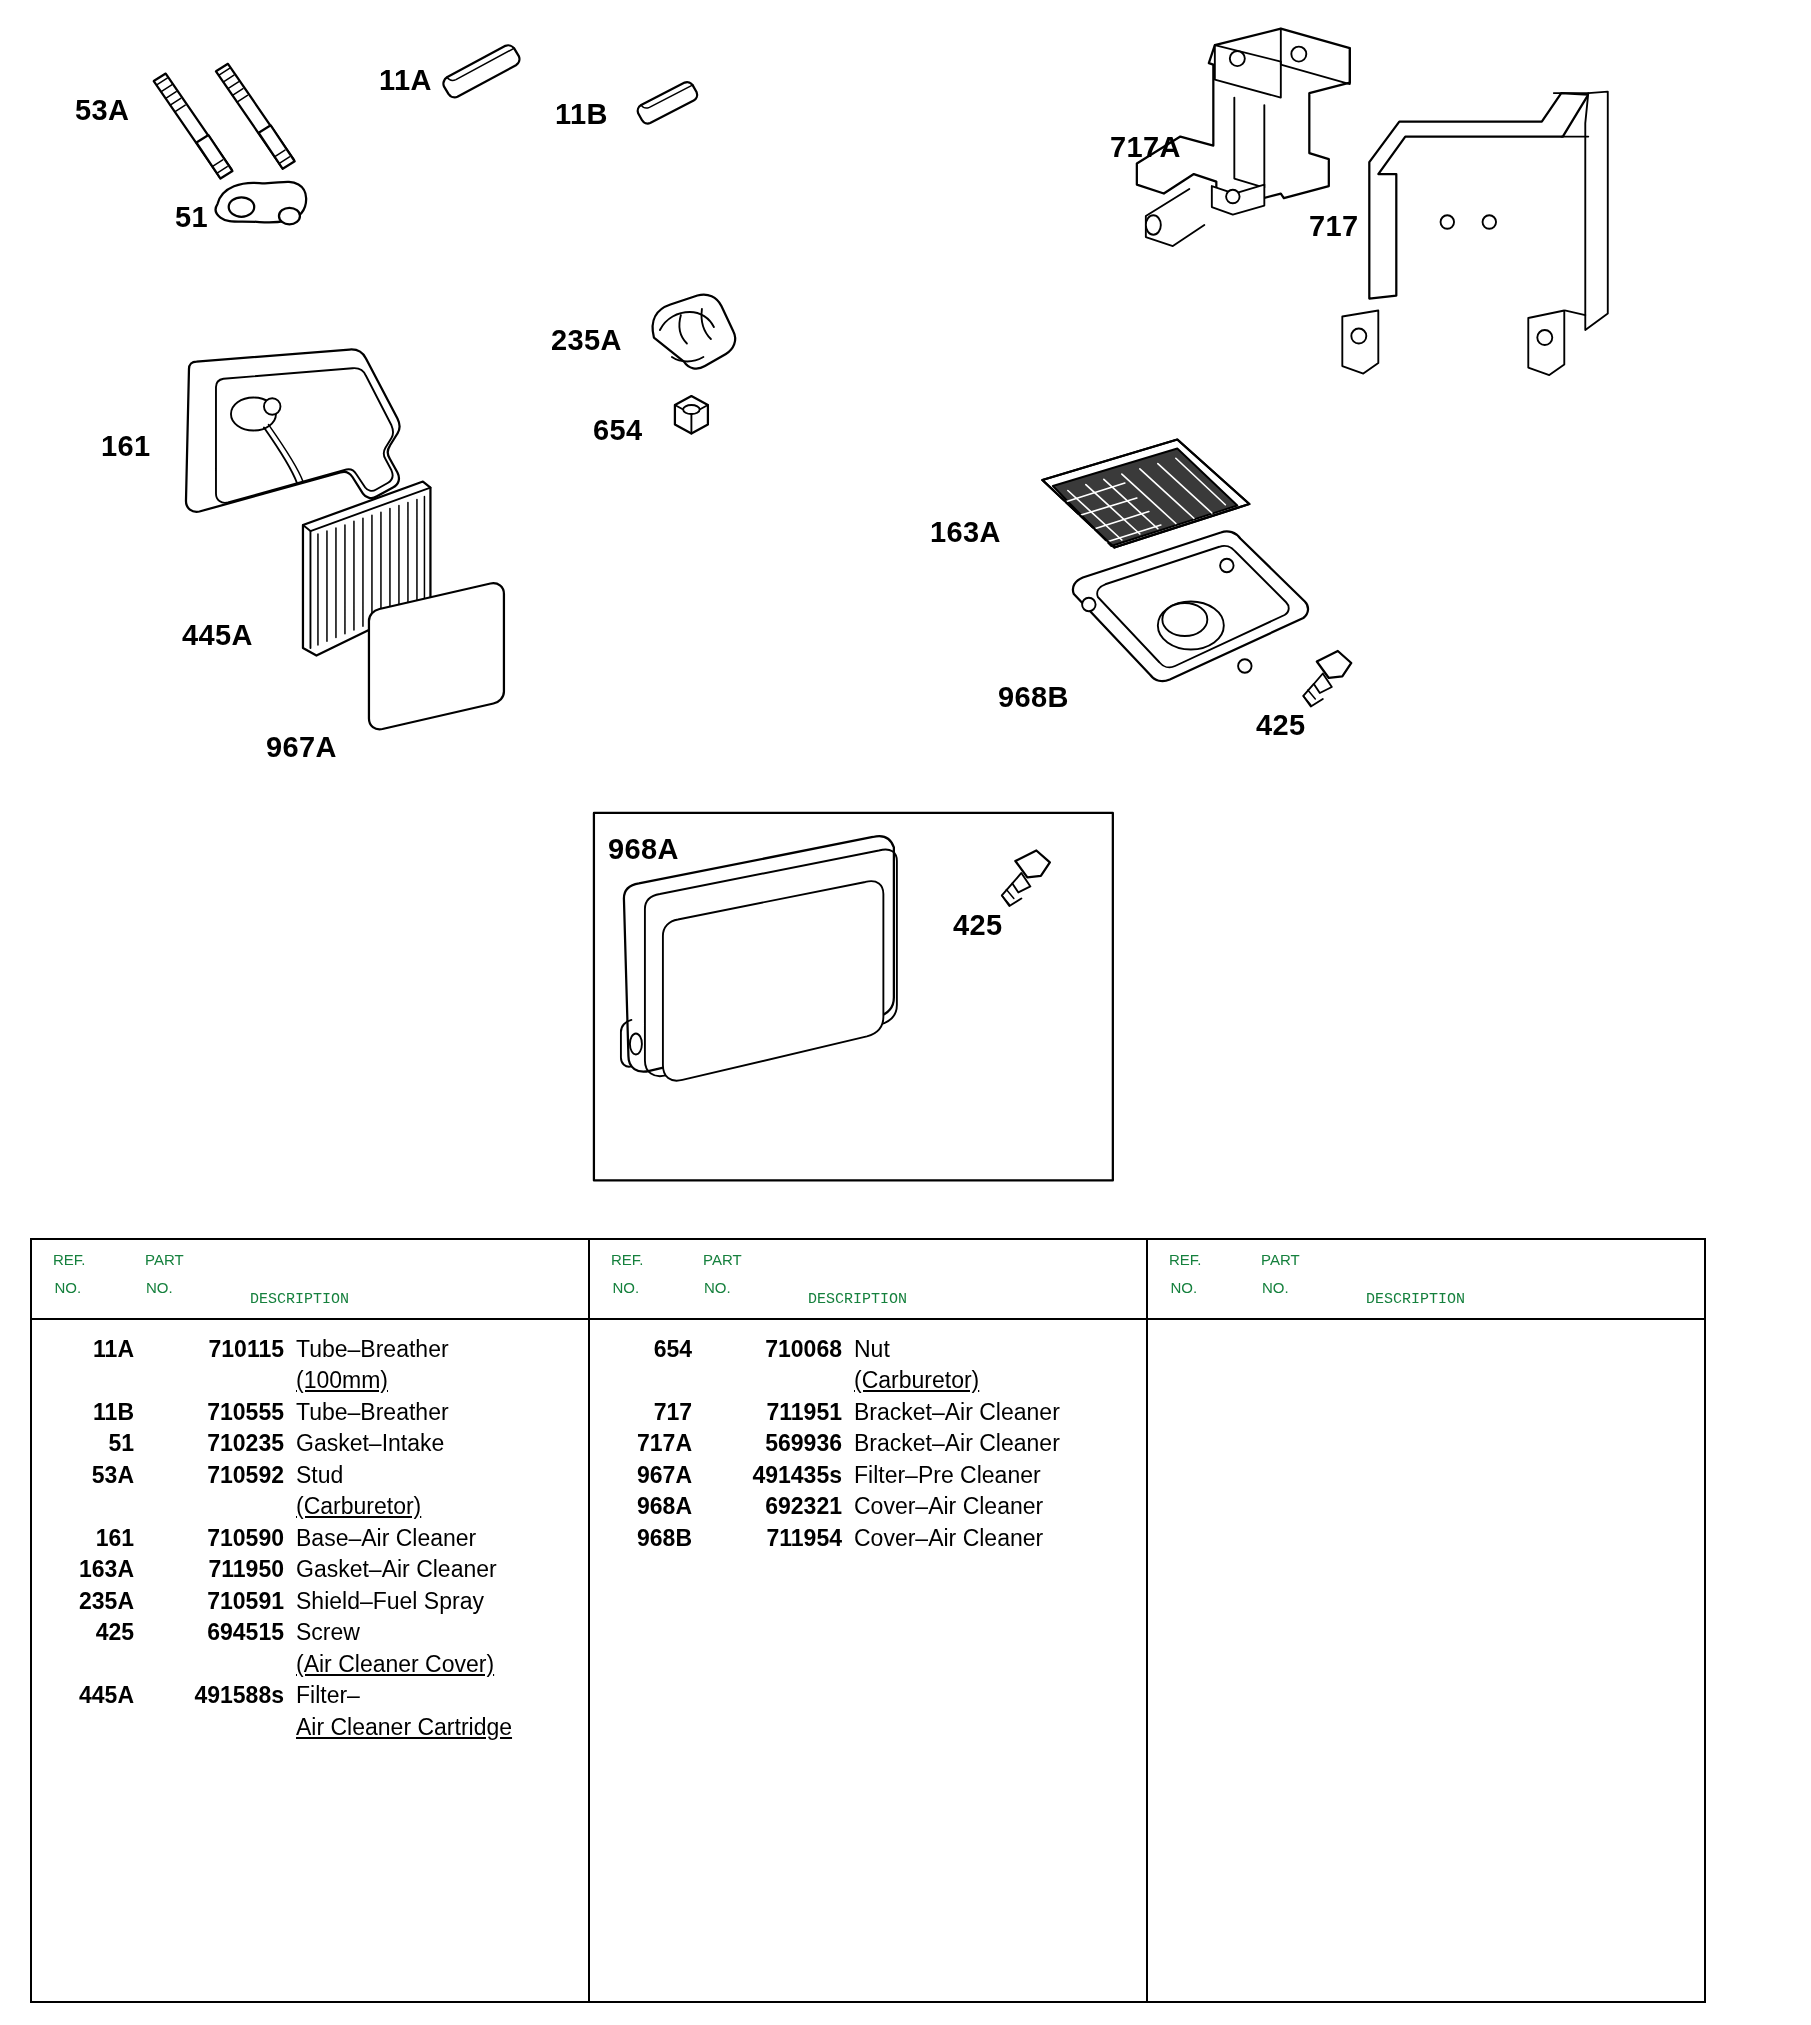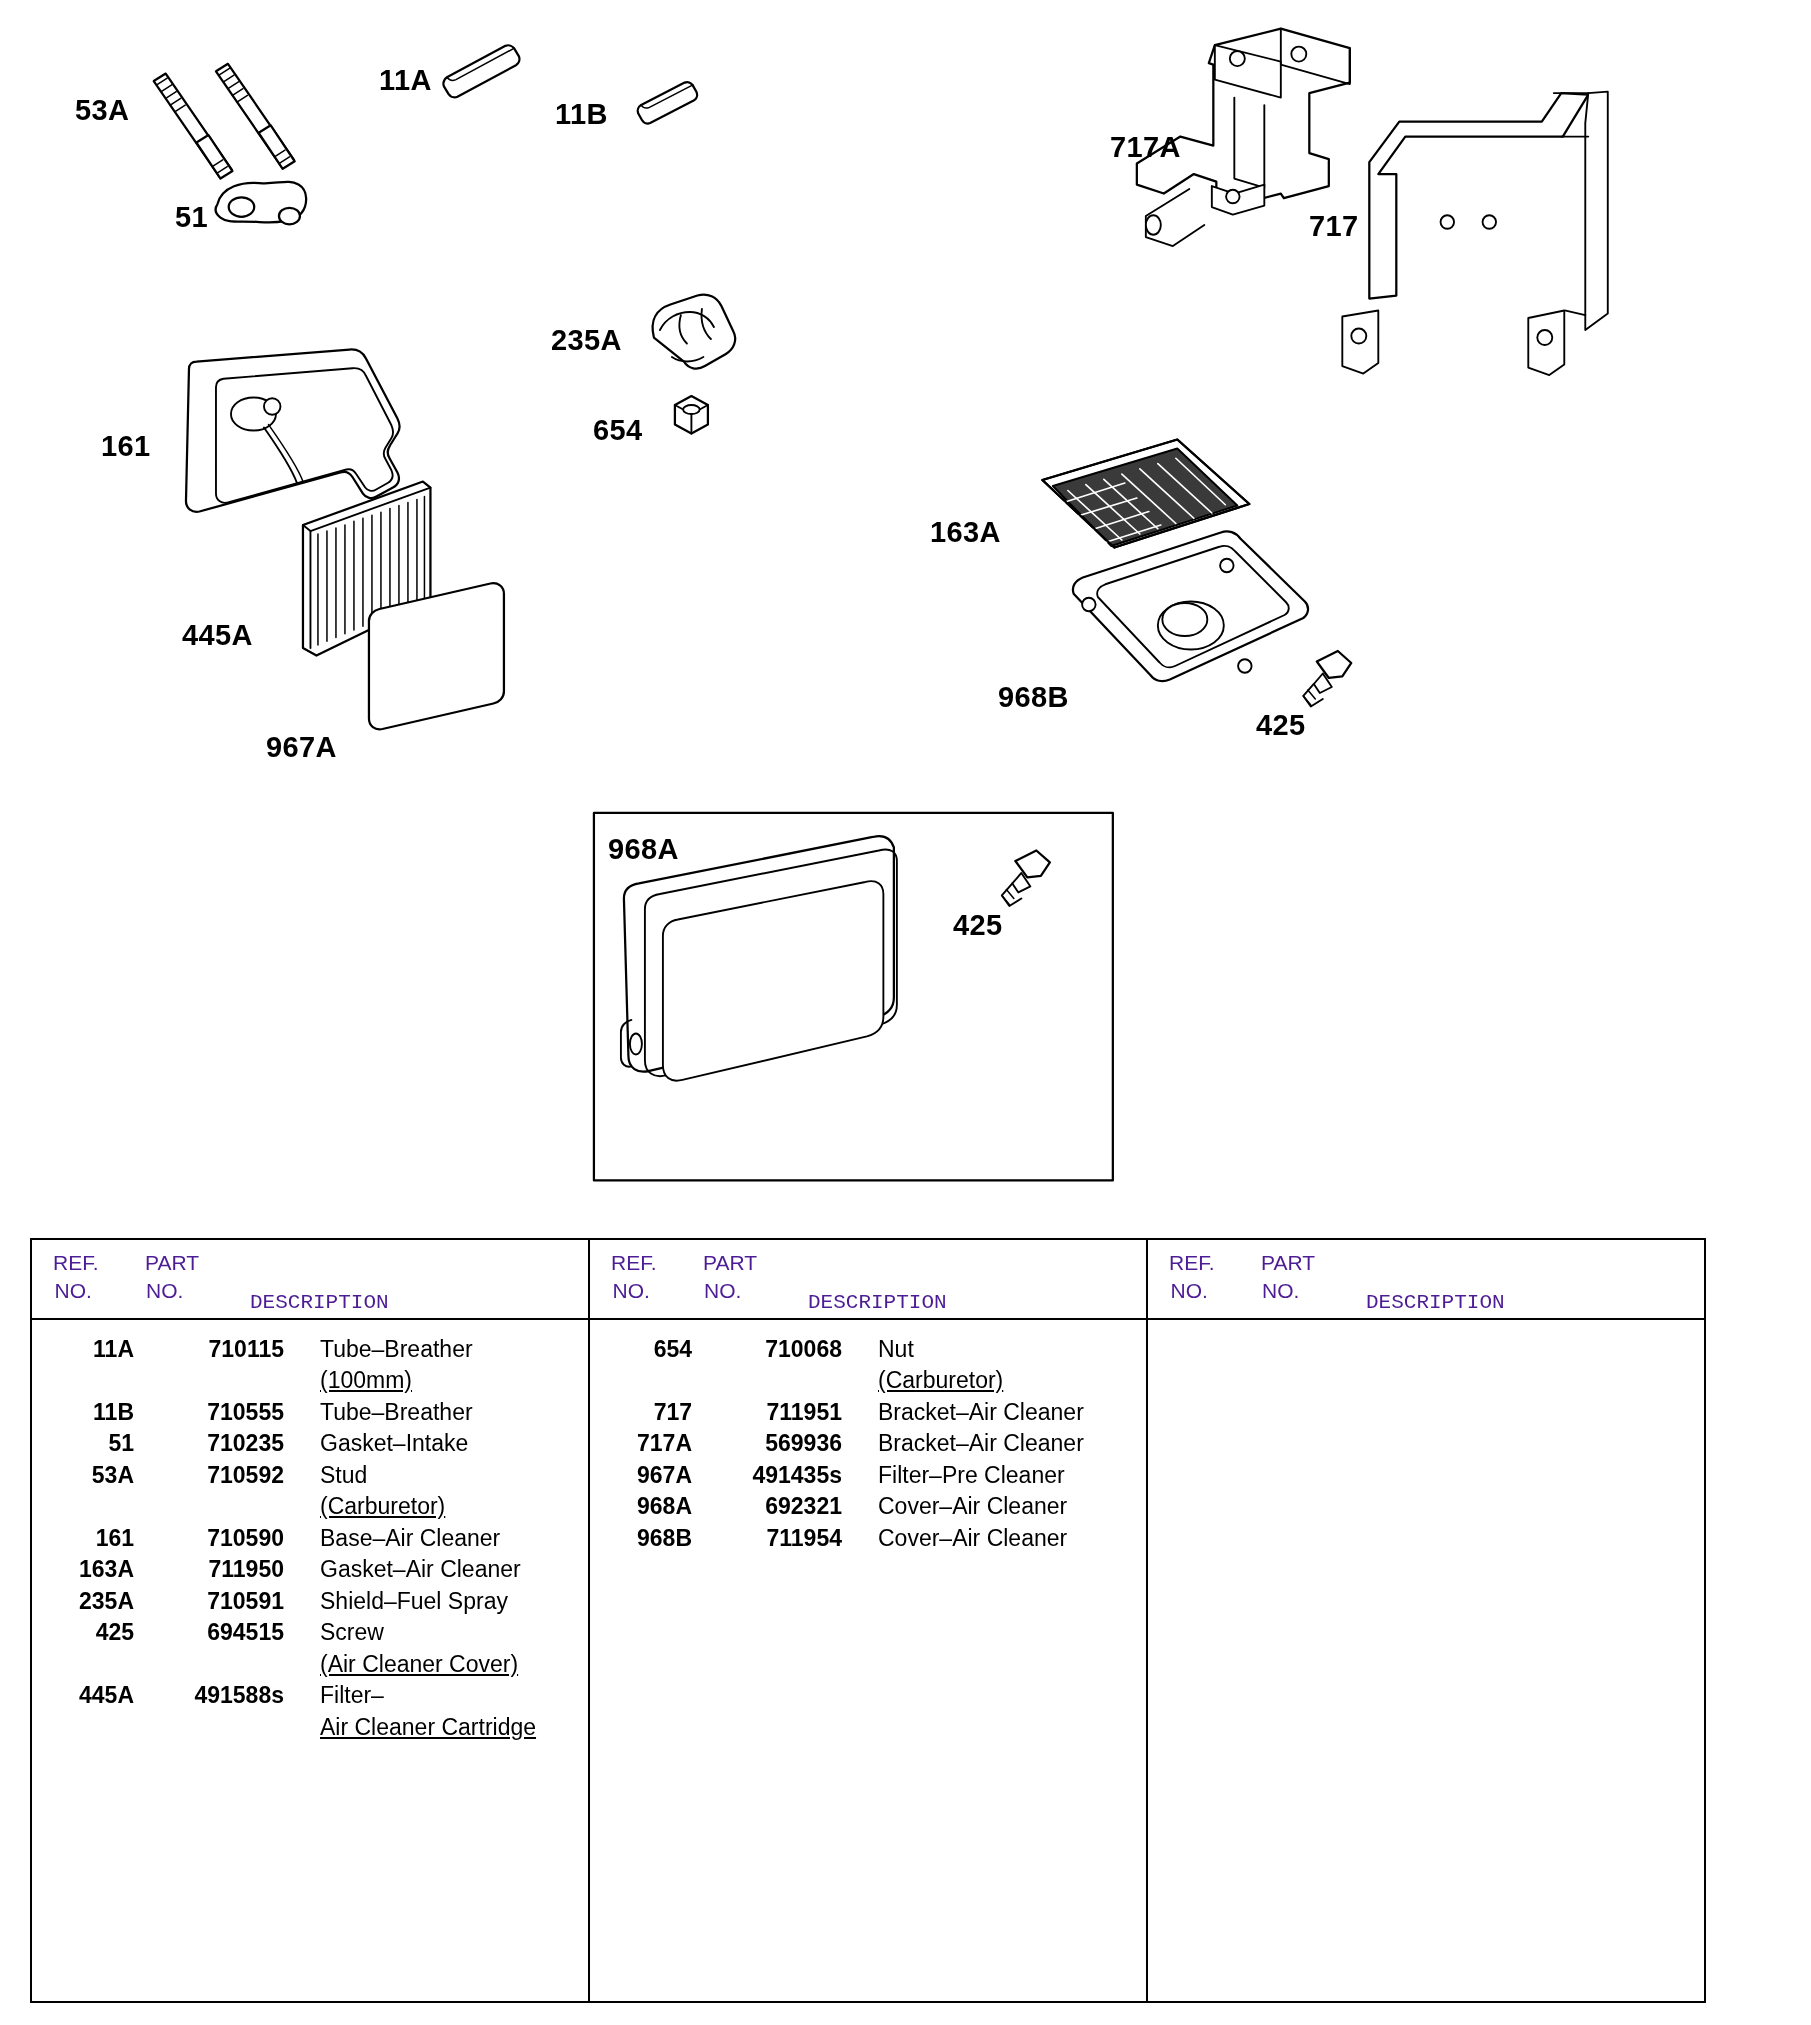--- a/index.html
+++ b/index.html
@@ -59,23 +59,23 @@
   .tbl-col.c1 { width: 559px; border-right: 2.3px solid #000; }
   .tbl-col.c2 { width: 559px; border-right: 2.3px solid #000; }
   .tbl-col.c3 { width: 557px; }
   .col-head {
     position: relative;
     height: 78px;
     border-bottom: 2.3px solid #000;
   }
   .hd {
     position: absolute;
-    font-size: 21px;
+    font-size: 15px;
     font-family: "Liberation Sans", sans-serif;
-    color: #4c1d95;
+    color: #15803d;
     white-space: nowrap;
   }
   .hd.ref1 { left: 21px; top: 10.5px; }
   .hd.ref2 { left: 22.5px; top: 39px; }
   .hd.part1 { left: 113px; top: 10.5px; }
   .hd.part2 { left: 114px; top: 39px; }
   .hd.desc { left: 218px; top: 51px; font-family: Liberation Mono, monospace; }
   .rows {
     position: relative;
     padding-top: 13.5px;
@@ -97,21 +97,20 @@
   .prow .pn {
     position: absolute;
     left: 113px;
     width: 139px;
     text-align: right;
     font-weight: bold;
   }
   .prow .ds {
     position: absolute;
     left: 264px;
-    margin-left: 24px;
   }
   .prow .ds.indent {
     left: 264px;
     text-decoration: underline;
   }
 </style>
 </head>
 <body>
 
 <div id="sheet">

